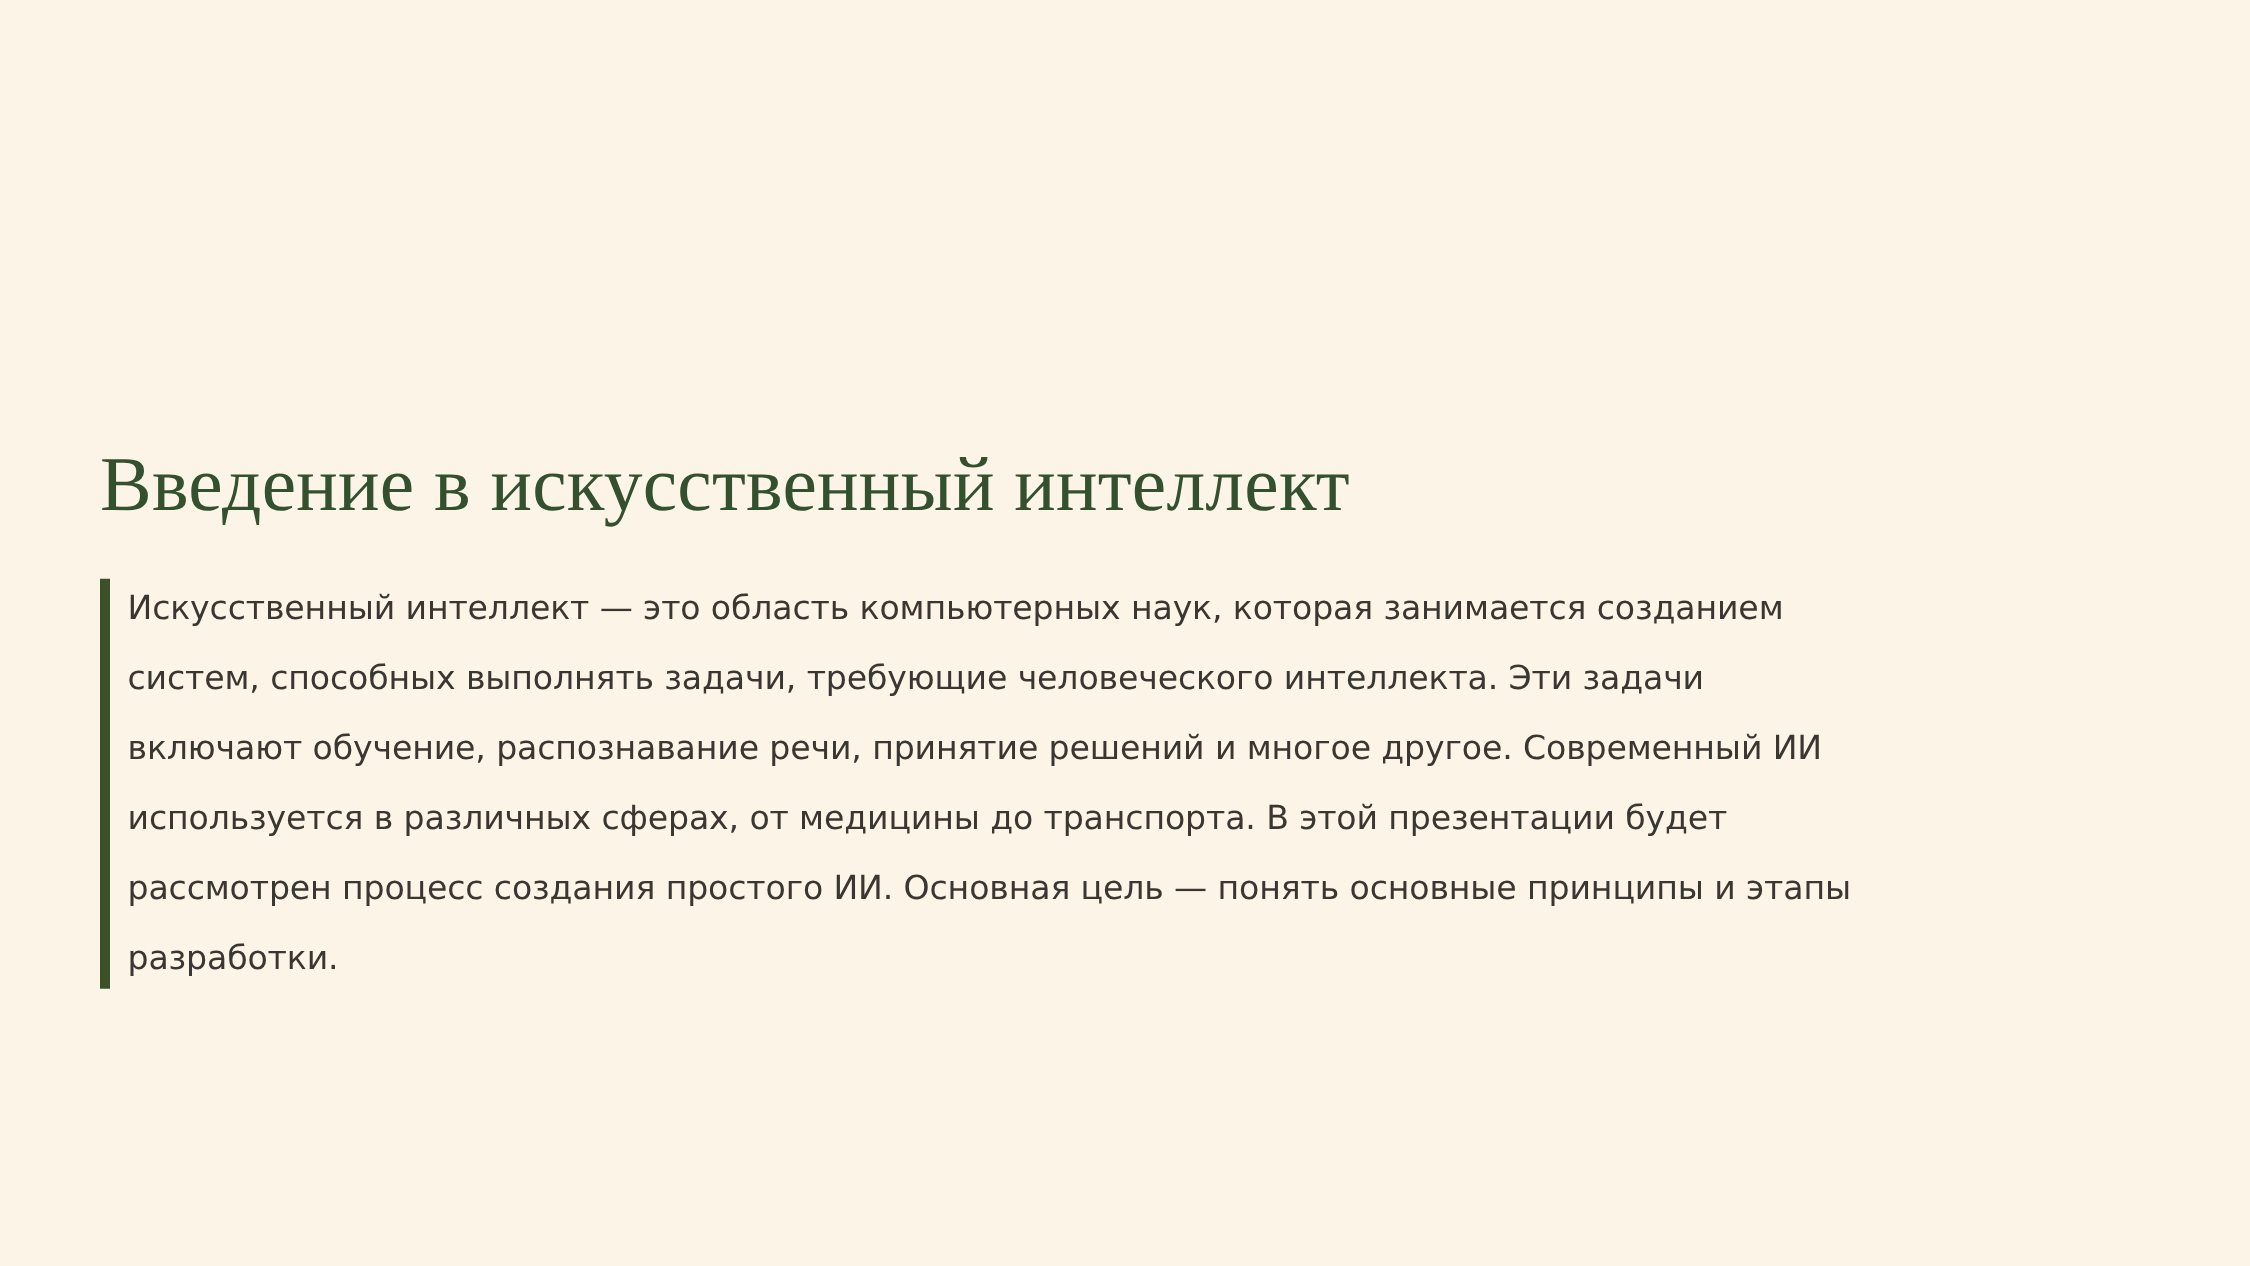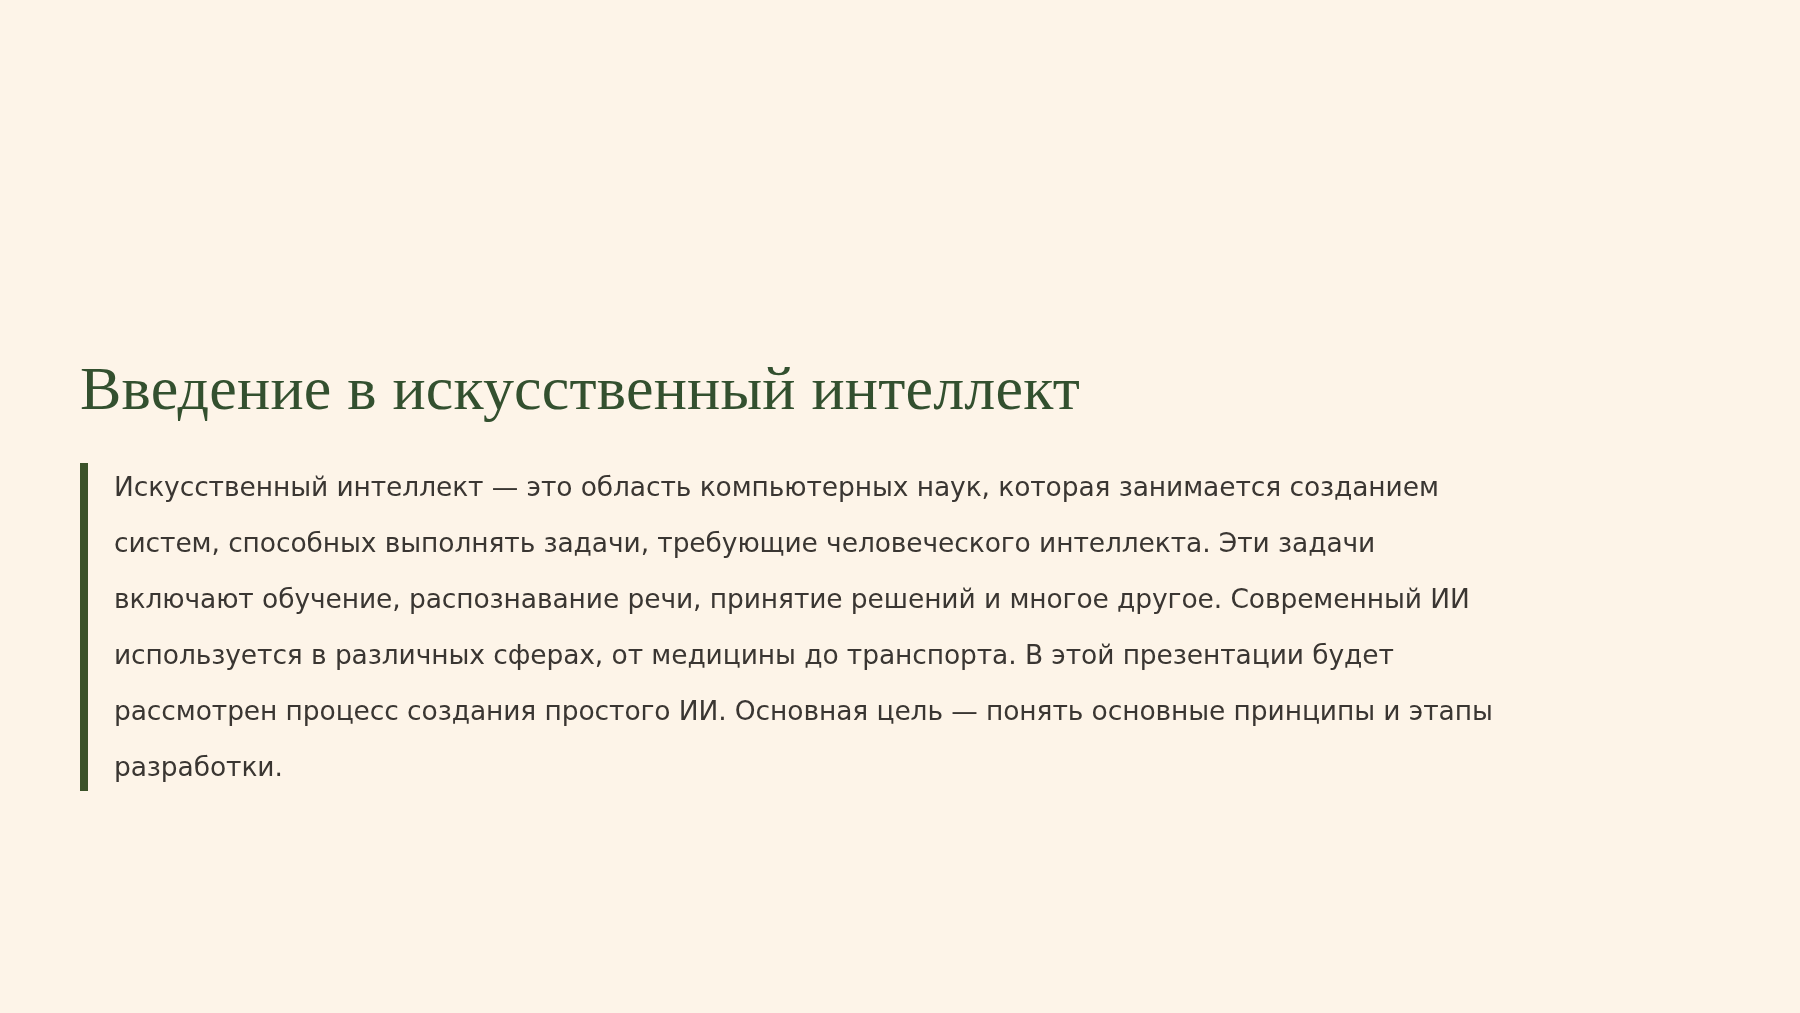--- a/index.html
+++ b/index.html
@@ -36,21 +36,21 @@
     line-height: 1.12;
     font-weight: 400;
     color: #33502f;
     letter-spacing: 0.2px;
     margin: 0 0 36px 0;
     white-space: nowrap;
   }
 
   .body-block {
     position: relative;
-    padding-left: 34px;
+    padding-left: 22px;
   }
 
   .accent-bar {
     position: absolute;
     left: 0;
     top: 4px;
     bottom: 4px;
     width: 8px;
     background: #3b5229;
   }

